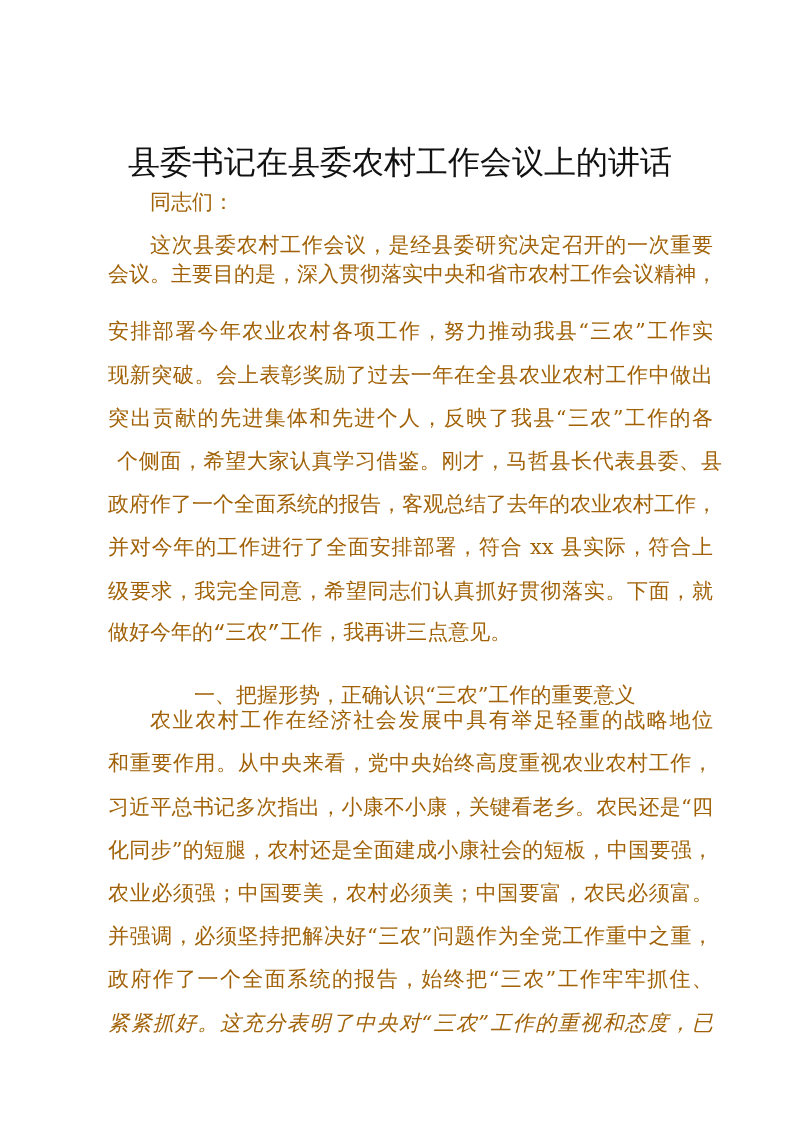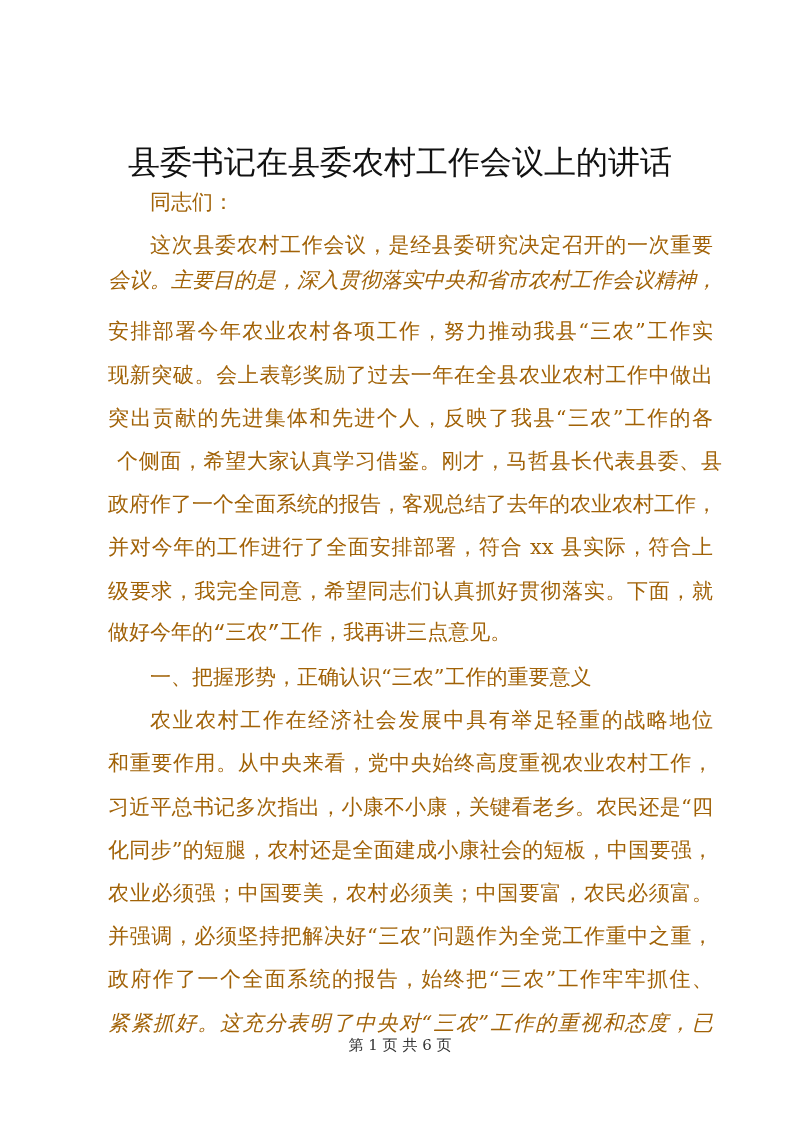--- a/index.html
+++ b/index.html
@@ -16,33 +16,32 @@
             font-size:15px; color:#333; }
 </style>
 </head>
 <body>
 
 <div class="page">
   <div class="title">县委书记在县委农村工作会议上的讲话</div>
   <div class="line indent last" style="top:187px">同志们：</div>
   <div id="body-lines">
       <div class="line indent" style="top: 230px;">这次县委农村工作会议，是经县委研究决定召开的一次重要</div>
-      <div class="line" style="top: 265px; font-style: italic;">会议。主要目的是，深入贯彻落实中央和省市农村工作会议精神，</div>
+      <div class="line" style="top: 259px;">会议。主要目的是，深入贯彻落实中央和省市农村工作会议精神，</div>
       <div class="line" style="top: 316px;">安排部署今年农业农村各项工作，努力推动我县“三农”工作实</div>
       <div class="line" style="top: 360px;">现新突破。会上表彰奖励了过去一年在全县农业农村工作中做出</div>
       <div class="line" style="top: 403px;">突出贡献的先进集体和先进个人，反映了我县“三农”工作的各</div>
       <div class="line" style="top: 446px; margin-left: 9px;">个侧面，希望大家认真学习借鉴。刚才，马哲县长代表县委、县</div>
       <div class="line" style="top: 489px;">政府作了一个全面系统的报告，客观总结了去年的农业农村工作，</div>
       <div class="line" style="top: 532px;">并对今年的工作进行了全面安排部署，符合 xx 县实际，符合上</div>
       <div class="line" style="top: 576px;">级要求，我完全同意，希望同志们认真抓好贯彻落实。下面，就</div>
       <div class="line last" style="top: 619px; font-family: Liberation Mono, monospace;">做好今年的“三农”工作，我再讲三点意见。</div>
-      <div class="line indent last" style="top: 662px;">一、把握形势，正确认识“三农”工作的重要意义</div>
+      <div class="line indent last" style="top: 680px; margin-left: 44px;">一、把握形势，正确认识“三农”工作的重要意义</div>
       <div class="line indent" style="top: 705px;">农业农村工作在经济社会发展中具有举足轻重的战略地位</div>
       <div class="line" style="top: 748px;">和重要作用。从中央来看，党中央始终高度重视农业农村工作，</div>
       <div class="line" style="top: 792px;">习近平总书记多次指出，小康不小康，关键看老乡。农民还是“四</div>
       <div class="line" style="top: 835px;">化同步”的短腿，农村还是全面建成小康社会的短板，中国要强，</div>
       <div class="line" style="top: 878px;">农业必须强；中国要美，农村必须美；中国要富，农民必须富。</div>
       <div class="line" style="top: 921px;">并强调，必须坚持把解决好“三农”问题作为全党工作重中之重，</div>
       <div class="line" style="top: 964px;">政府作了一个全面系统的报告，始终把“三农”工作牢牢抓住、</div>
       <div class="line" style="top: 1008px; font-style: italic;">紧紧抓好。这充分表明了中央对“三农”工作的重视和态度，已</div>
     </div>
-  <div class="footer">第 1 页  共 6 页</div>
 </div>
 
 </body></html>

